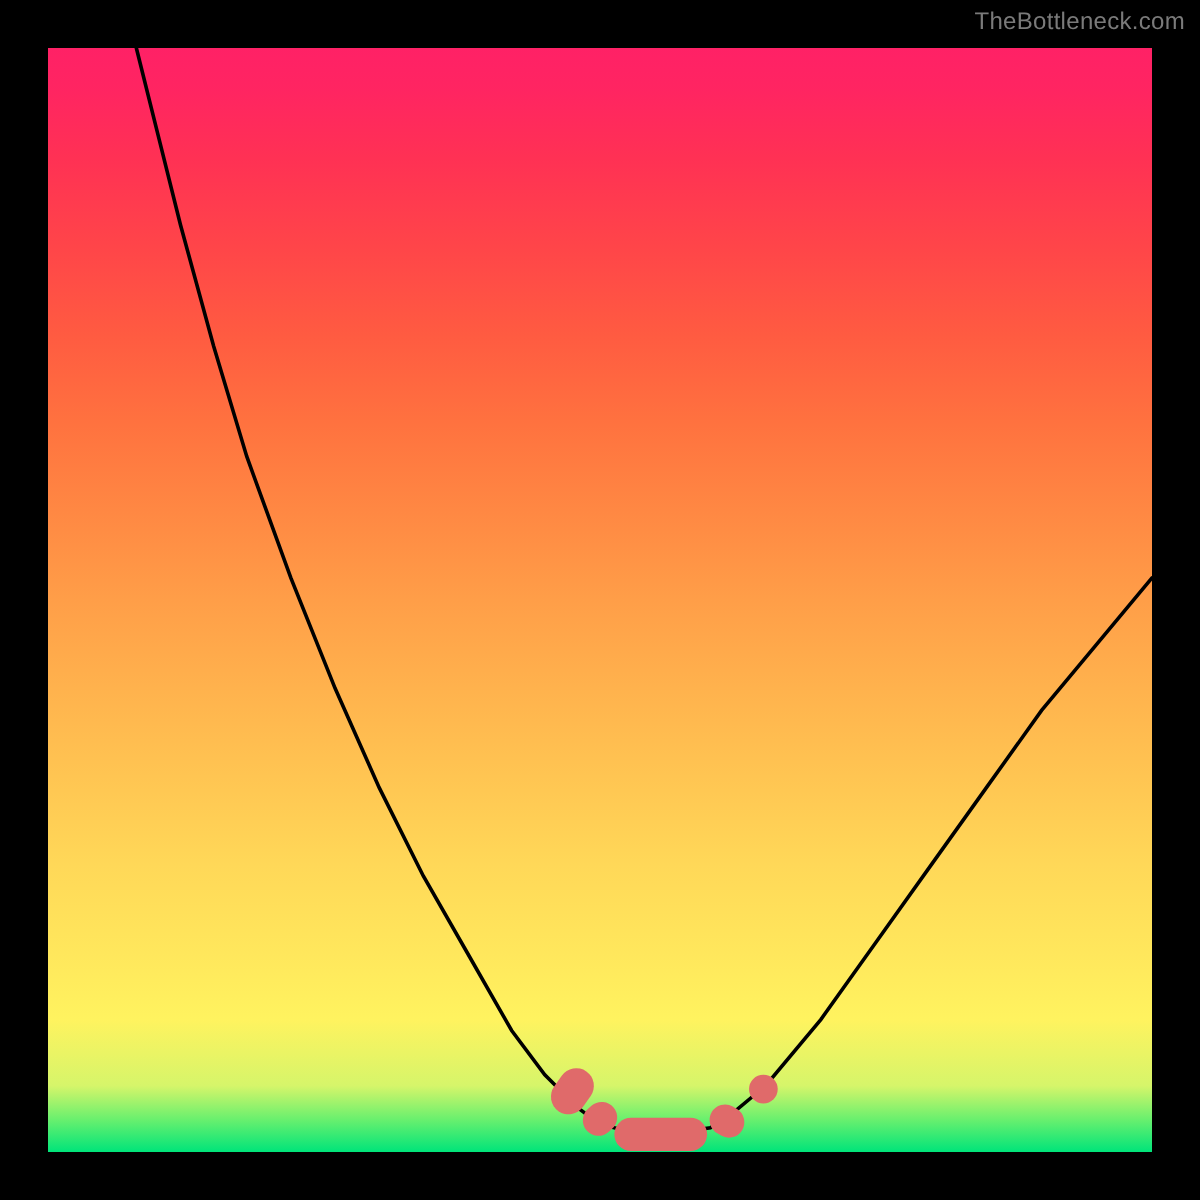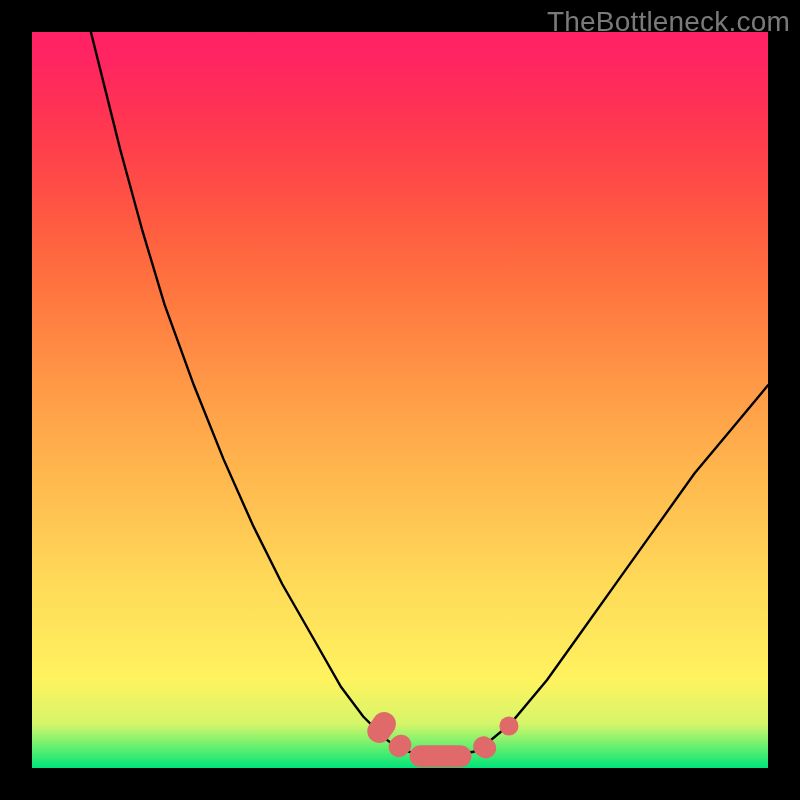--- a/index.html
+++ b/index.html
@@ -43,21 +43,21 @@
       #ff3154 90%,
       #ff2561 96%,
       #ff2166 100%
     );
   }
   .watermark {
     position: absolute;
     top: 6px;
     right: 10px;
     color: #7a7a7a;
-    font-size: 28px;
+    font-size: 16px;
     letter-spacing: 0.2px;
     font-weight: 400;
     user-select: none;
   }
   svg.curve {
     position: absolute;
     top: 0;
     left: 0;
     width: 736px;
     height: 736px;

